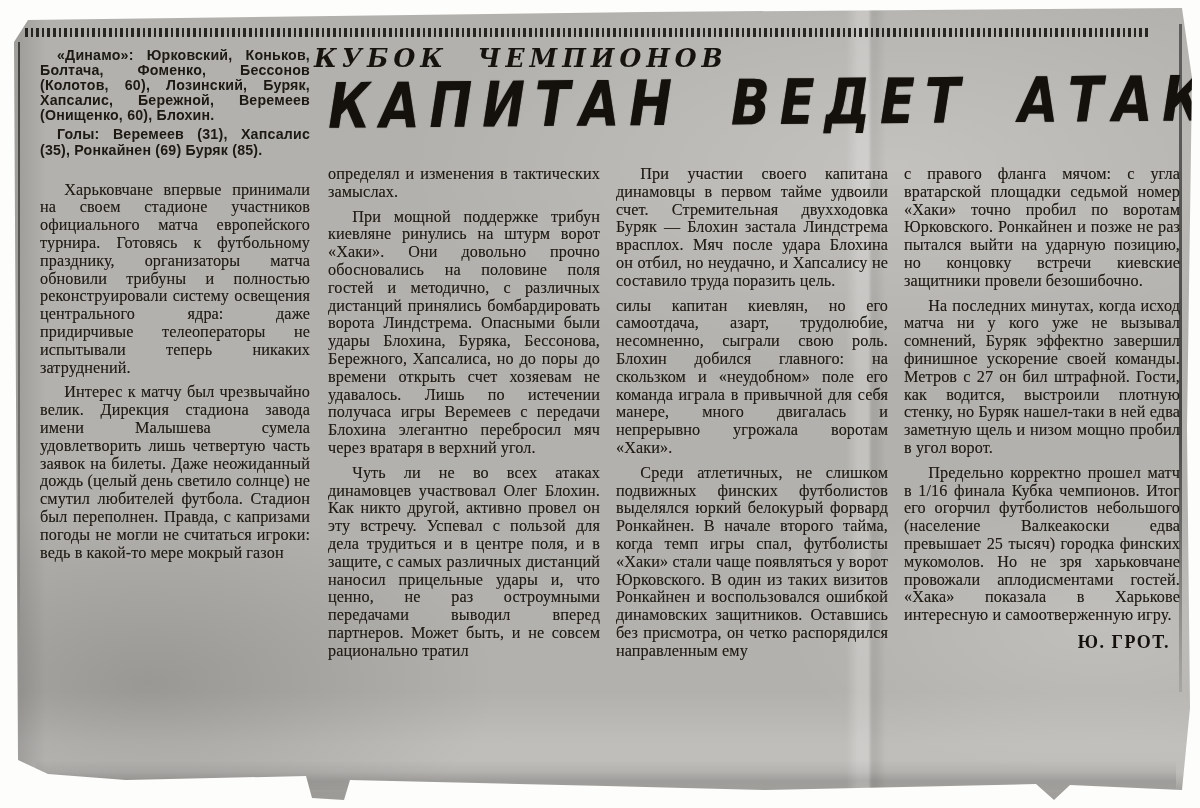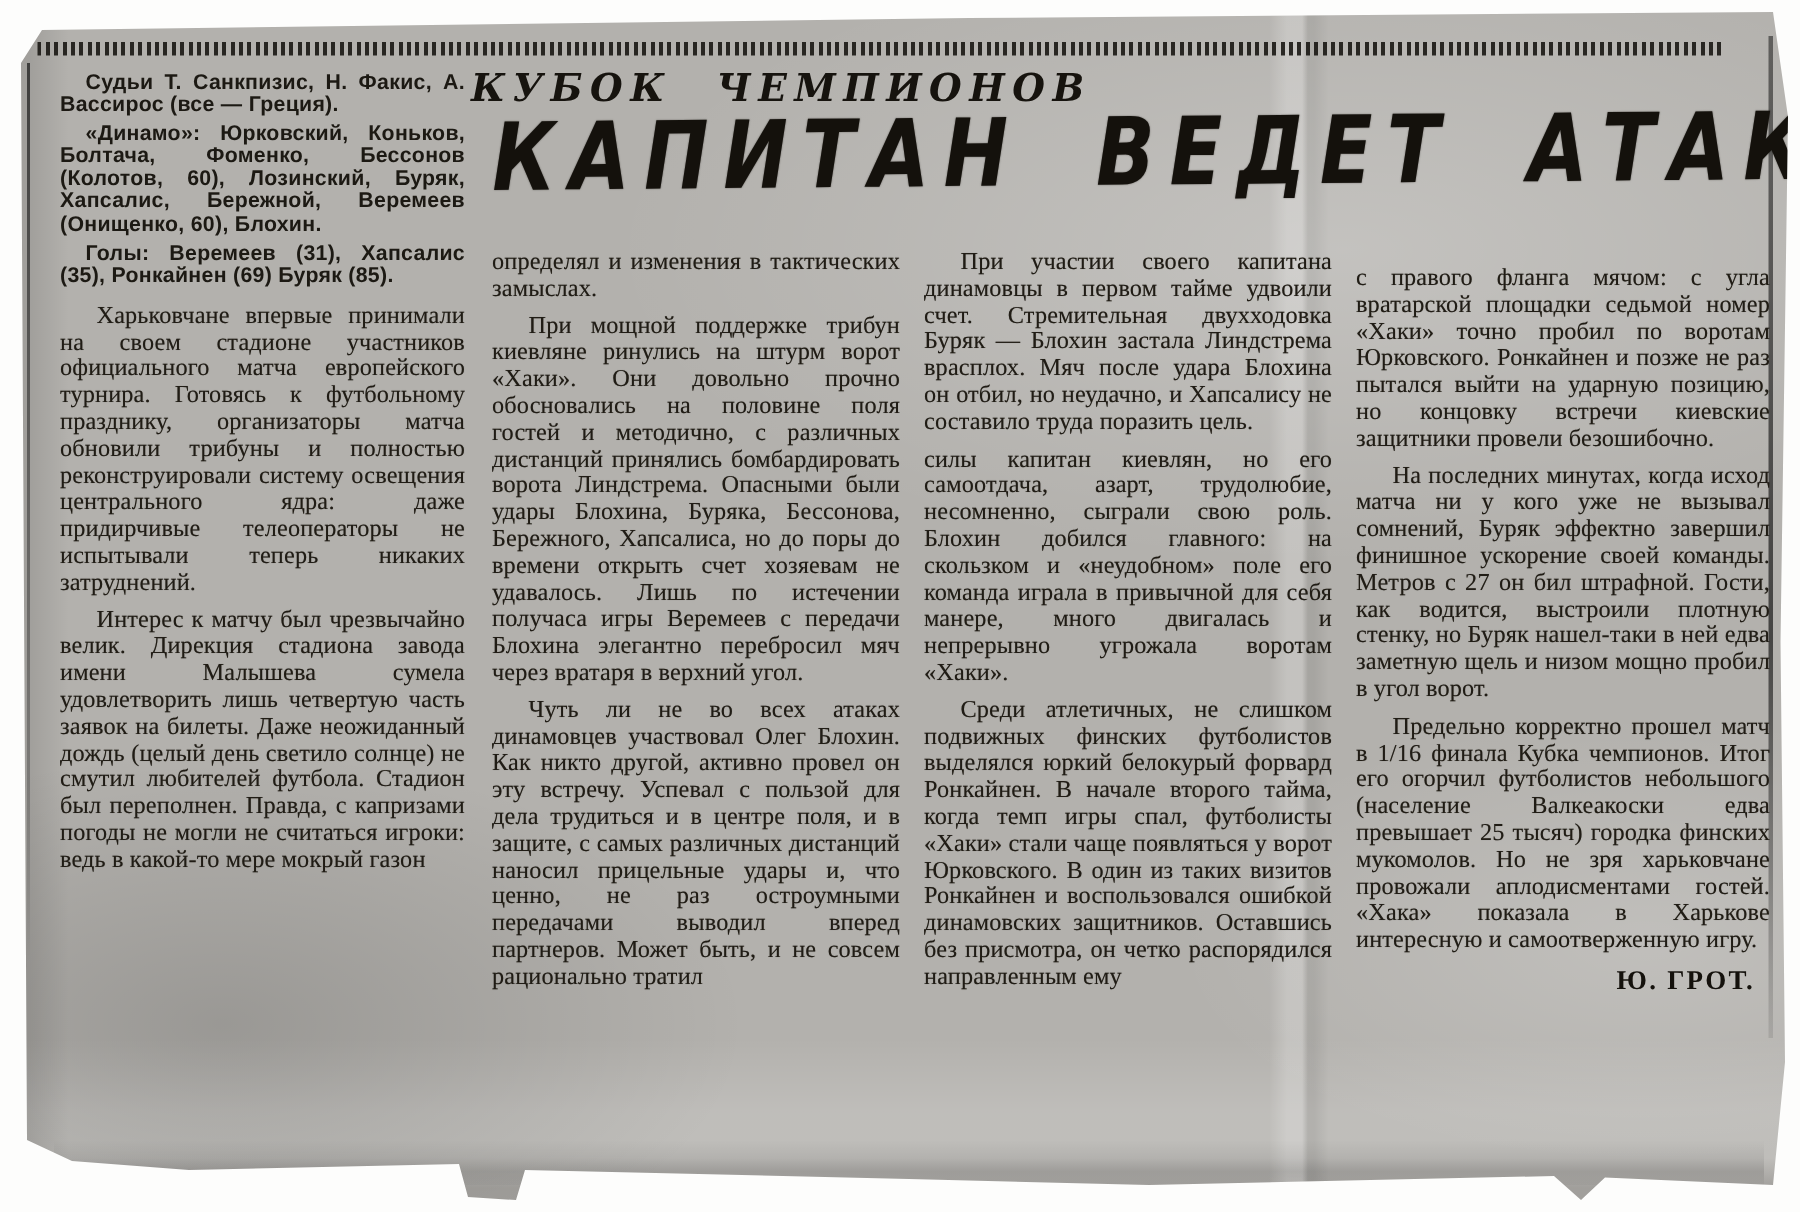--- a/index.html
+++ b/index.html
@@ -52,28 +52,28 @@
     font-size:53px;letter-spacing:10px;word-spacing:22px;
     color:#14110c;white-space:nowrap;
     transform:scaleY(1.18) scaleX(0.97) rotate(-0.4deg);
     transform-origin:left top;
     text-shadow:0 0 1px rgba(20,17,12,.6);
   }
   .col{position:absolute;overflow:hidden;color:#201c15;}
   .col1{left:34px;top:40px;width:270px;height:732px;}
   .col2{left:322px;top:158px;width:272px;height:624px;}
   .col3{left:610px;top:158px;width:272px;height:624px;}
-  .col4{left:898px;top:169px;width:276px;height:624px;}
+  .col4{left:898px;top:158px;width:276px;height:624px;}
   p.intro{
     font-family:"Liberation Sans", sans-serif;
     font-weight:bold;font-size:14.2px;line-height:15.1px;
     margin:0 0 4px 0;text-indent:1.2em;text-align:justify;
     letter-spacing:.2px;color:#1c1913;
   }
-  p.intro.goals{margin-bottom:10px;}
+  p.intro.goals{margin-bottom:24px;}
   p.body{
     font-size:16.2px;line-height:17.8px;
     margin:0 0 7px 0;text-indent:1.5em;text-align:justify;
     letter-spacing:.1px;
     text-shadow:0 0 .5px rgba(32,28,21,.45);
   }
   p.body.cont{text-indent:0;}
   p.signature{
     font-size:18px;font-weight:bold;margin:4px 10px 0 0;
     text-align:right;letter-spacing:1.5px;color:#14110c;
@@ -86,21 +86,20 @@
 <div class="clipping">
   <div class="perforation"></div>
   <div class="edge edge-left"></div>
   <div class="edge edge-right"></div>
   <div class="edge bottom-shade"></div>
 
   <div class="kicker">КУБОК ЧЕМПИОНОВ</div>
   <h1 class="headline">КАПИТАН ВЕДЕТ АТАКУ</h1>
 
   <div class="col col1">
-    <p class="intro">Судьи Т. Санкпизис, Н. Факис, А. Вассирос (все — Греция).</p>
     <p class="intro">«Динамо»: Юрковский, Коньков, Болтача, Фоменко, Бессонов (Колотов, 60), Лозинский, Буряк, Хапсалис, Бережной, Веремеев (Онищенко, 60), Блохин.</p>
     <p class="intro goals">Голы: Веремеев (31), Хапсалис (35), Ронкайнен (69) Буряк (85).</p>
     <p class="body">Харьковчане впервые принимали на своем стадионе участников официального матча европейского турнира. Готовясь к футбольному празднику, организаторы матча обновили трибуны и полностью реконструировали систему освещения центрального ядра: даже придирчивые телеоператоры не испытывали теперь никаких затруднений.</p>
     <p class="body">Интерес к матчу был чрезвычайно велик. Дирекция стадиона завода имени Малышева сумела удовлетворить лишь четвертую часть заявок на билеты. Даже неожиданный дождь (целый день светило солнце) не смутил любителей футбола. Стадион был переполнен. Правда, с капризами погоды не могли не считаться игроки: ведь в какой-то мере мокрый газон</p>
   </div>
 
   <div class="col col2">
     <p class="body cont">определял и изменения в тактических замыслах.</p>
     <p class="body">При мощной поддержке трибун киевляне ринулись на штурм ворот «Хаки». Они довольно прочно обосновались на половине поля гостей и методично, с различных дистанций принялись бомбардировать ворота Линдстрема. Опасными были удары Блохина, Буряка, Бессонова, Бережного, Хапсалиса, но до поры до времени открыть счет хозяевам не удавалось. Лишь по истечении получаса игры Веремеев с передачи Блохина элегантно перебросил мяч через вратаря в верхний угол.</p>
     <p class="body">Чуть ли не во всех атаках динамовцев участвовал Олег Блохин. Как никто другой, активно провел он эту встречу. Успевал с пользой для дела трудиться и в центре поля, и в защите, с самых различных дистанций наносил прицельные удары и, что ценно, не раз остроумными передачами выводил вперед партнеров. Может быть, и не совсем рационально тратил</p>

